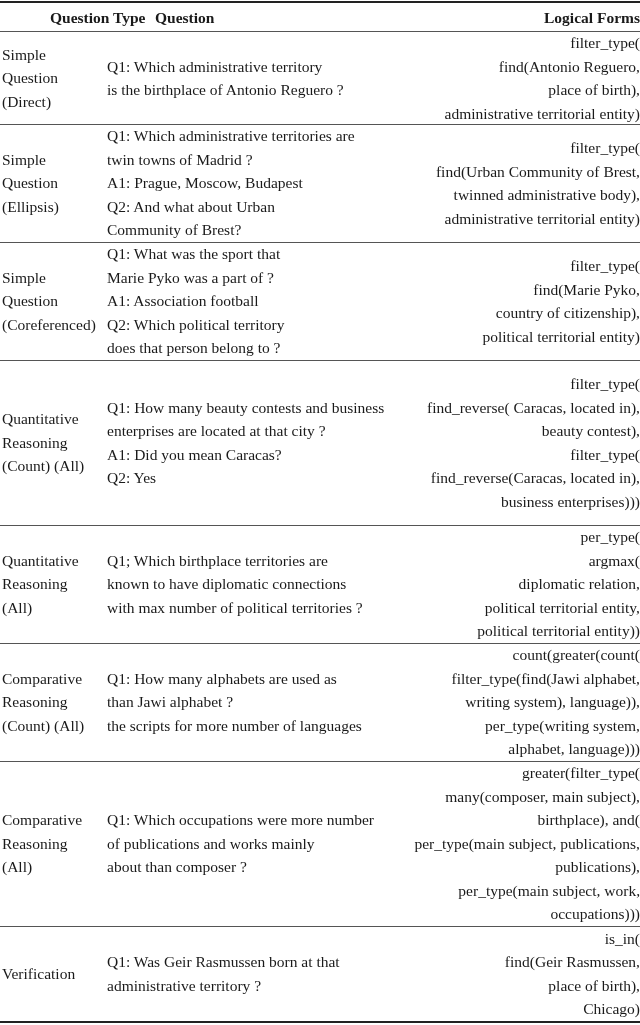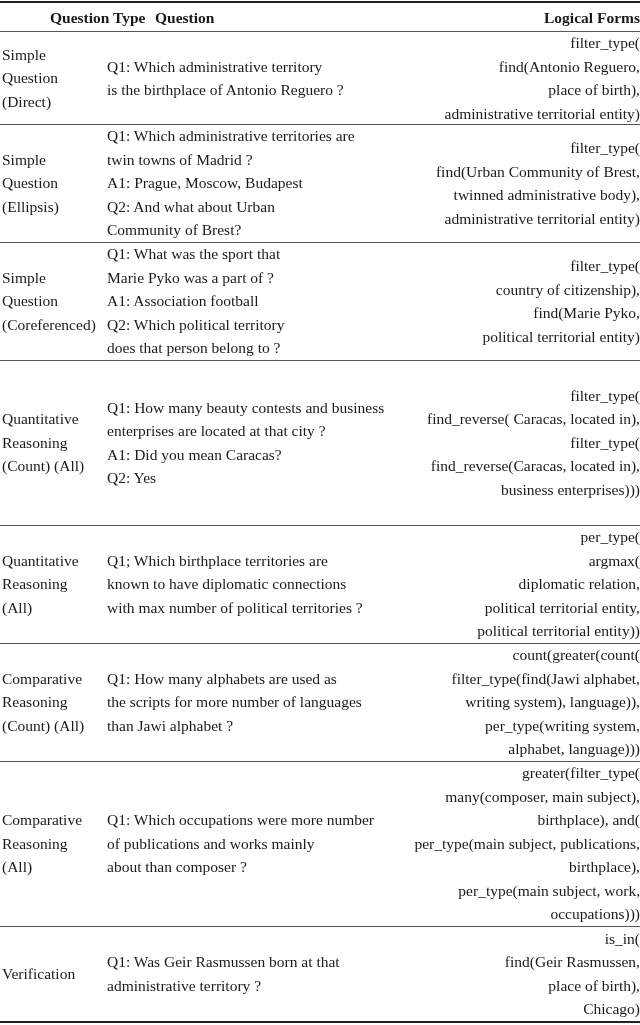--- a/index.html
+++ b/index.html
@@ -127,41 +127,42 @@
         </div>
         <div class="cell c2">
           <div class="line">Q1: What was the sport that</div>
           <div class="line">Marie Pyko was a part of ?</div>
           <div class="line">A1: Association football</div>
           <div class="line">Q2: Which political territory</div>
           <div class="line">does that person belong to ?</div>
         </div>
         <div class="cell c3">
           <div class="line">filter_type(</div>
+          <div class="line">  find(Marie Pyko,</div>
           <div class="line">     country of citizenship),</div>
-          <div class="line">  find(Marie Pyko,</div>
           <div class="line">political territorial entity)</div>
         </div>
       </div>
       <div class="rule-thin" style="top: 360px;"></div>
       <div class="row" style="top: 360px; height: 165px;">
         <div class="cell c1">
           <div class="line">Quantitative</div>
           <div class="line">Reasoning</div>
           <div class="line">(Count) (All)</div>
         </div>
         <div class="cell c2">
           <div class="line">Q1: How many beauty contests and business</div>
           <div class="line">enterprises are located at that city ?</div>
           <div class="line">A1: Did you mean Caracas?</div>
           <div class="line">Q2: Yes</div>
         </div>
         <div class="cell c3">
           <div class="line">  filter_type(</div>
           <div class="line">     find_reverse( Caracas, located in),</div>
+          <div class="line">       beauty contest),</div>
           <div class="line">  filter_type(</div>
           <div class="line">     find_reverse(Caracas, located in),</div>
           <div class="line">       business enterprises)))</div>
         </div>
       </div>
       <div class="rule-thin" style="top: 525px;"></div>
       <div class="row" style="top: 525px; height: 118px;">
         <div class="cell c1">
           <div class="line">Quantitative</div>
           <div class="line">Reasoning</div>
@@ -182,22 +183,22 @@
       </div>
       <div class="rule-thin" style="top: 643px;"></div>
       <div class="row" style="top: 643px; height: 118px;">
         <div class="cell c1">
           <div class="line">Comparative</div>
           <div class="line">Reasoning</div>
           <div class="line">(Count) (All)</div>
         </div>
         <div class="cell c2">
           <div class="line">Q1: How many alphabets are used as</div>
+          <div class="line">than Jawi alphabet ?</div>
           <div class="line">the scripts for more number of languages</div>
-          <div class="line">than Jawi alphabet ?</div>
         </div>
         <div class="cell c3">
           <div class="line">count(greater(count(</div>
           <div class="line">  filter_type(find(Jawi alphabet,</div>
           <div class="line">     writing system), language)),</div>
           <div class="line">  per_type(writing system,</div>
           <div class="line">  alphabet, language)))</div>
         </div>
       </div>
       <div class="rule-thin" style="top: 761px;"></div>
@@ -210,21 +211,21 @@
         <div class="cell c2">
           <div class="line">Q1: Which occupations were more number</div>
           <div class="line">of publications and works mainly</div>
           <div class="line">about than composer ?</div>
         </div>
         <div class="cell c3">
           <div class="line">greater(filter_type(</div>
           <div class="line">  many(composer, main subject),</div>
           <div class="line">     birthplace), and(</div>
           <div class="line">  per_type(main subject, publications,</div>
-          <div class="line">     birthplace),</div>
+          <div class="line">     publications),</div>
           <div class="line">  per_type(main subject, work,</div>
           <div class="line">     occupations)))</div>
         </div>
       </div>
       <div class="rule-thin" style="top: 926px;"></div>
       <div class="row" style="top: 926px; height: 95px;">
         <div class="cell c1">
           <div class="line">Verification</div>
         </div>
         <div class="cell c2">

